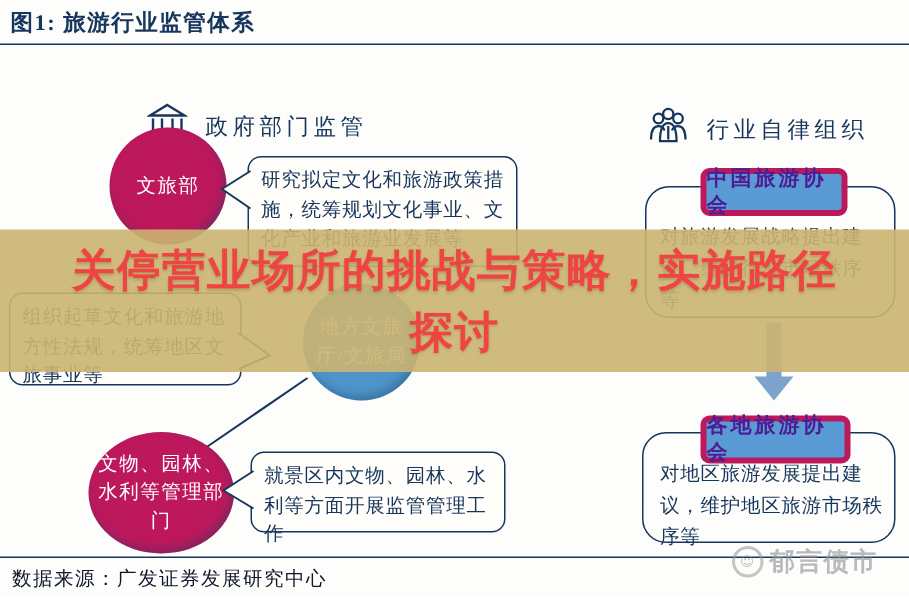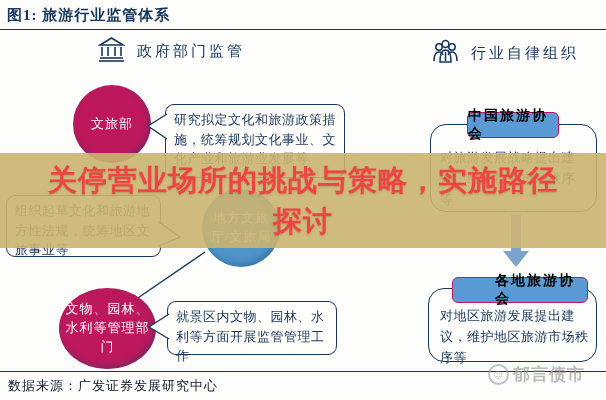--- a/index.html
+++ b/index.html
@@ -10,21 +10,21 @@
     color:#1c3c63;
     text-decoration:underline;
   }
   .abs{position:absolute;}
   
   .fig-title{left:7px;top:6px;font-size:15px;font-weight:bold;letter-spacing:1px;color:#17365d;}
   .rule{left:0;width:606px;height:0;border-top:1.6px solid #17365d;}
   .rule-top{top:29px;}
   .rule-bottom{top:371px;}
   
-  .col-header{display:flex;align-items:center;gap:12px;font-size:15px;letter-spacing:3px;color:#17365d;}
+  .col-header{display:flex;align-items:center;gap:12px;font-size:15px;letter-spacing:3px;color:#17365d;margin-top:32px;}
   .hdr-left{left:98px;top:36px;}
   .hdr-right{left:432px;top:39px;}
   
   .layer{left:0;top:0;width:606px;height:400px;pointer-events:none;}
   .lines-layer{z-index:1;}
   .tails-layer{z-index:4;}
   
   .circle{
     border-radius:50%;background:#be185d;color:#ffffff;
     display:flex;align-items:center;justify-content:center;text-align:center;
@@ -45,26 +45,26 @@
   .callout2{left:6px;top:195px;width:155px;height:62px;}
   .callout3{left:167px;top:301px;width:170px;height:54px;}
   
   .assoc-box{
     border:1.5px solid #17365d;border-radius:16px;background:transparent;z-index:2;
     box-sizing:border-box;
   }
   .assoc-box1{left:430px;top:124px;width:167px;height:88px;}
   .assoc-box2{left:428px;top:288px;width:169px;height:74px;}
   .pill{
-    background:#5b9bd5;border:1px solid #be185d;border-radius:6px;color:#000000;
+    background:#5b9bd5;border:4px solid #be185d;border-radius:6px;color:#4c1d95;
     font-size:14px;letter-spacing:2px;display:flex;align-items:center;justify-content:center;
     z-index:3;font-weight:bold;
   }
   .pill1{left:467px;top:112px;width:90px;height:24px;}
-  .pill2{left:452px;top:277px;width:92px;height:24px;padding-left:42px;}
+  .pill2{left:467px;top:277px;width:92px;height:24px;}
   .assoc-text{font-size:13px;line-height:1.6;letter-spacing:.5px;color:#17365d;z-index:2;text-align:left;}
   .assoc-text1{left:440px;top:148px;width:148px;}
   .assoc-text2{left:440px;top:306px;width:150px;}
   
   .banner{
     left:0;top:153px;width:606px;height:95px;
     background:rgba(203,180,112,0.90);
     z-index:10;display:flex;flex-direction:column;align-items:center;justify-content:center;
   }
   .banner-line{

